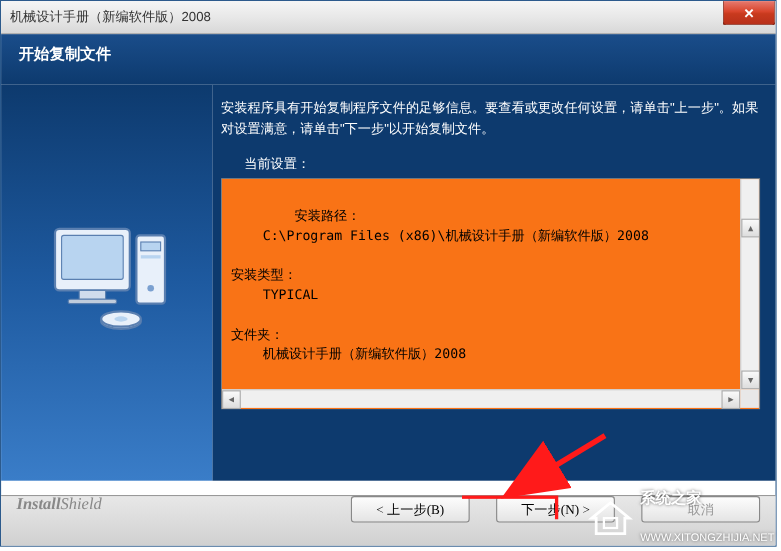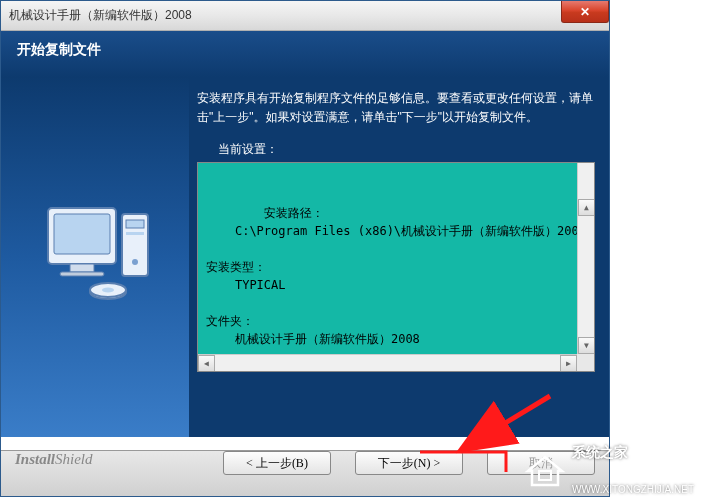--- a/index.html
+++ b/index.html
@@ -1,55 +1,55 @@
 <!DOCTYPE html>
 <html><head>
 <meta charset="utf-8">
 <style>
 * { margin: 0; padding: 0; box-sizing: border-box; }
 body { width: 710px; height: 501px; font-family: "Microsoft YaHei", SimSun, sans-serif; background: #fff; position: relative; overflow: hidden; }
 
-.window { width: 610px; height: 497px; border: 1px solid #2c5a8c; background: #fff; position: relative; }
+.window { width: 706px; height: 497px; border: 1px solid #2c5a8c; background: #fff; position: relative; }
 
 .titlebar { height: 30px; background: linear-gradient(to bottom, #f5f5f5 0%, #e8e8e8 50%, #d8d8d8 100%); border-bottom: 1px solid #b0b0b0; display: flex; align-items: center; padding-left: 8px; position: relative; }
 .titlebar-text { font-size: 12px; color: #333; }
 .close-btn { position: absolute; right: 0; top: 0; width: 48px; height: 22px; background: linear-gradient(to bottom, #e67a6f 0%, #d9452c 45%, #c83a1e 55%, #b8301a 100%); border: 1px solid #8a2818; border-top: none; border-radius: 0 0 3px 3px; display: flex; align-items: center; justify-content: center; cursor: pointer; }
 .close-x { color: #fff; font-size: 12px; font-weight: bold; }
 
 .header-panel { background: linear-gradient(to bottom, #1a4d8a 0%, #0d3a6e 100%); padding: 10px 6px 14px 16px; color: #fff; }
 .header-title { font-size: 14px; font-weight: bold; margin-bottom: 4px; }
 .header-sub { font-size: 12px; padding-left: 18px; }
 
 .main-area { display: flex; height: 360px; }
 
 .sidebar-img { width: 192px; background: linear-gradient(to bottom, #0d3a6e 0%, #1e5aa0 50%, #3a7dc8 100%); position: relative; display: flex; align-items: center; justify-content: center; }
 .computer-icon svg { width: 130px; height: 130px; }
 
 .content { flex: 1; background: #0d3a6e; padding: 12px 14px 12px 8px; color: #fff; font-size: 12px; }
 .instructions { line-height: 1.6; margin-bottom: 14px; }
 .settings-label { margin-bottom: 4px; margin-left: 21px; }
-.settings-box { background: #14b8a6; color: #000; border: 1px solid #888; height: 210px; padding: 23px 8px; font-family: SimSun, monospace; font-size: 12px; white-space: pre; overflow: auto; line-height: 1.5; position: relative; }
+.settings-box { background: #f97316; color: #000; border: 1px solid #888; height: 210px; padding: 6px 8px; font-family: SimSun, monospace; font-size: 12px; white-space: pre; overflow: auto; line-height: 1.5; position: relative; }
 .scrollbar-vert { position: absolute; right: 0; top: 0; bottom: 17px; width: 17px; background: #f0f0f0; border-left: 1px solid #ccc; }
 .scrollbar-horz { position: absolute; left: 0; right: 17px; bottom: 0; height: 17px; background: #f0f0f0; border-top: 1px solid #ccc; }
 .sb-arrow { width: 17px; height: 17px; background: linear-gradient(to bottom, #fafafa, #ddd); border: 1px solid #aaa; font-size: 8px; display: flex; align-items: center; justify-content: center; color: #666; }
 .scrollbar-vert .sb-arrow:last-child { position: absolute; bottom: 0; }
 .scrollbar-horz { display: flex; }
 .scrollbar-horz .sb-arrow:last-child { position: absolute; right: 0; }
 .sb-corner { position: absolute; right: 0; bottom: 0; width: 17px; height: 17px; background: #e8e8e8; }
 
 .footer { position: absolute; bottom: 0; left: 0; right: 0; height: 46px; background: linear-gradient(to bottom, #e8e8e8, #d0d0d0); border-top: 1px solid #999; display: flex; align-items: flex-start; padding: 0 14px; }
 .brand { font-family: "Times New Roman", serif; font-style: italic; font-size: 15px; color: #888; }
 .brand b { font-weight: bold; }
 .btn-row { margin-left: auto; display: flex; gap: 24px; }
 .wiz-btn { width: 108px; height: 24px; background: linear-gradient(to bottom, #fdfdfd, #e4e4e4); border: 1px solid #888; border-radius: 3px; font-size: 12px; cursor: pointer; display: flex; align-items: center; justify-content: center; font-family: SimSun; }
 .wiz-btn.disabled { color: #999; cursor: default; }
 
 .red-arrow { position: absolute; pointer-events: none; z-index: 100; }
 
-.watermark { position: absolute; right: 16px; bottom: 6px; z-index: 200; display: flex; align-items: center; gap: 6px; justify-content: flex-end; }
+.watermark { position: absolute; right: 6px; bottom: 6px; z-index: 200; display: flex; align-items: center; gap: 6px; justify-content: flex-end; }
 .wm-logo { width: 42px; height: 42px; }
 .wm-text { color: #fff; font-size: 14px; font-weight: bold; text-shadow: 0 0 3px rgba(0,0,0,0.6); line-height: 1.1; }
 .wm-url { color: #fff; font-size: 10px; text-shadow: 0 0 3px rgba(0,0,0,0.6); margin-top: 24px; }
 </style>
 </head>
 <body>
 
 <div class="window">
 
   <div class="titlebar">

